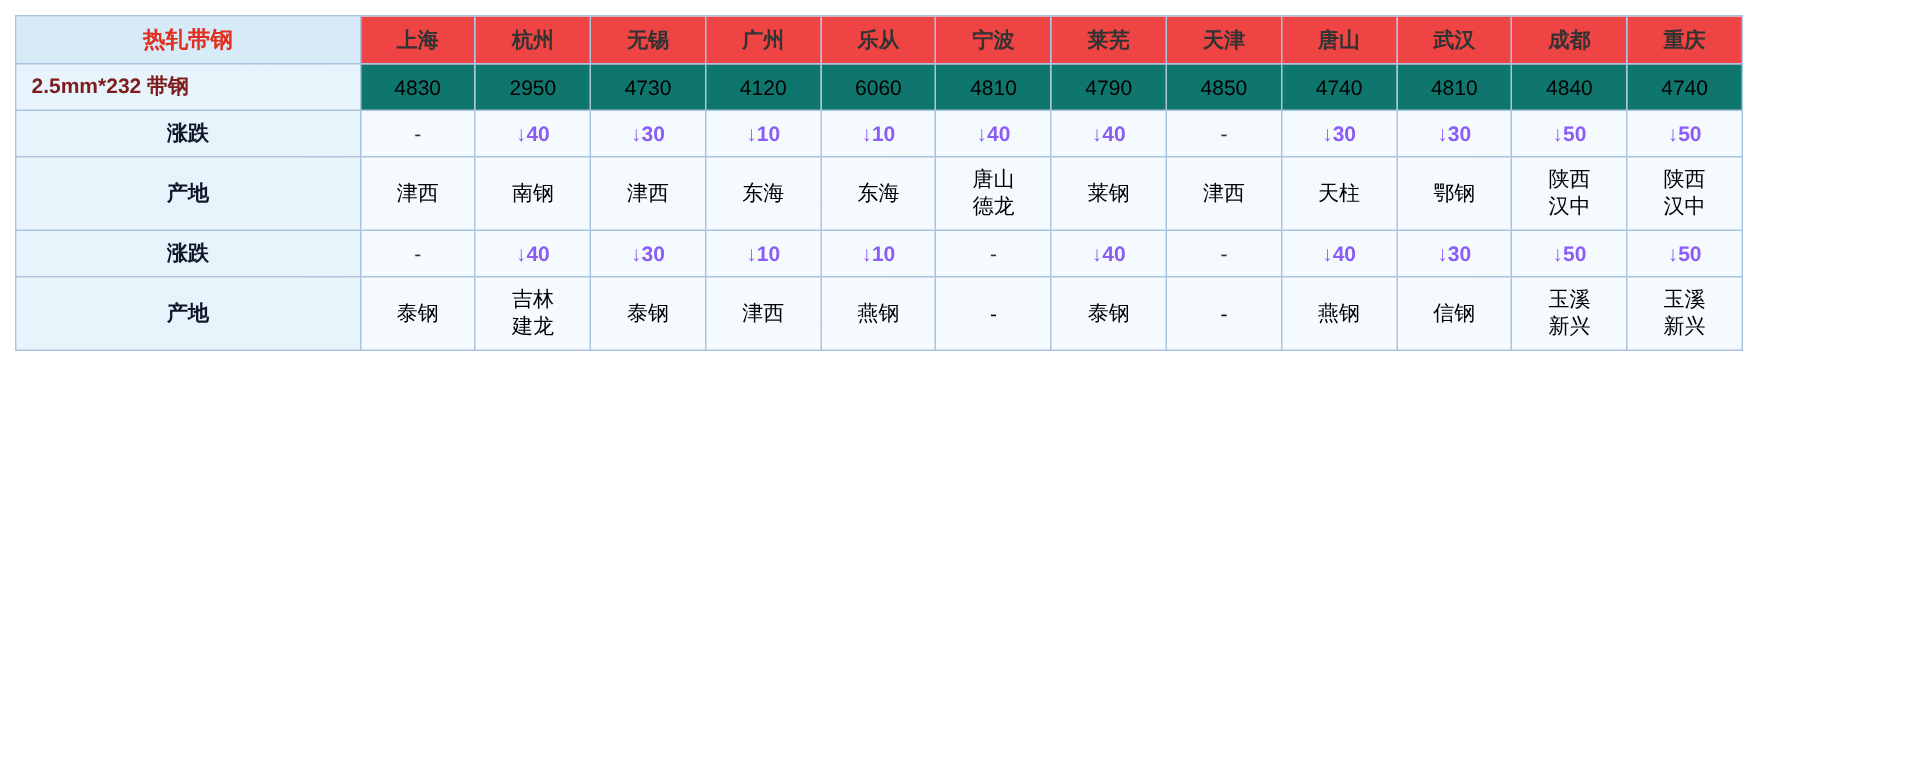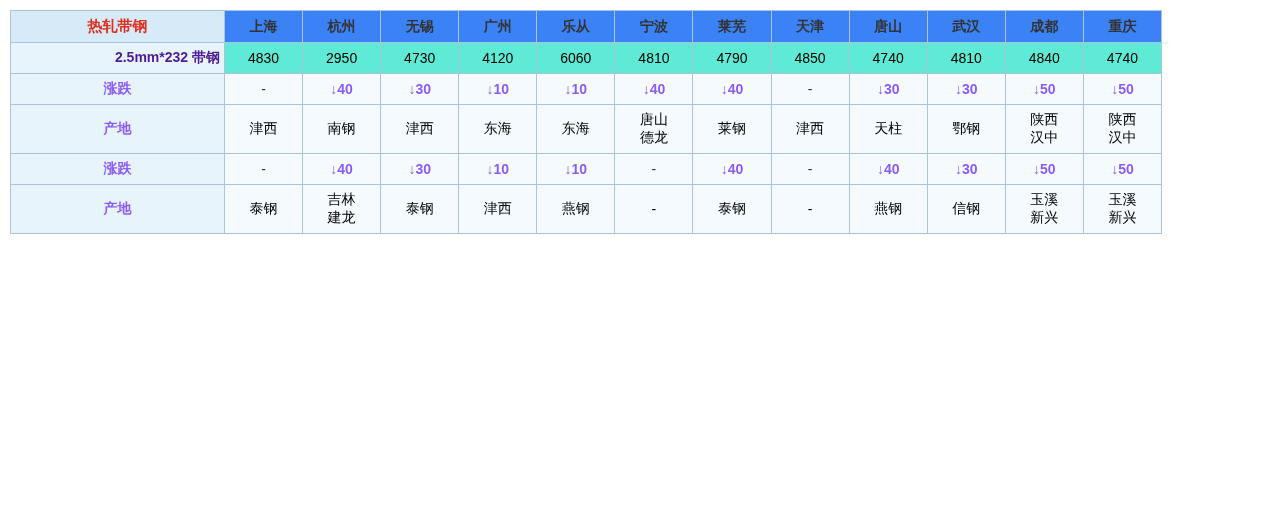--- a/index.html
+++ b/index.html
@@ -45,57 +45,57 @@
       z-index: 1;
       background: transparent;
     }
     th, td {
       border: 1px solid #aac4e0;
       text-align: center;
       padding: 6px 4px;
       vertical-align: middle;
     }
     thead th {
-      background-color: #3b82f6;
+      background-color: #ef4444;
       font-weight: bold;
       color: #333;
     }
     thead th.header-main {
       color: #e03020;
       font-weight: bold;
       font-size: 15px;
       background-color: #d6eaf8;
     }
     .row-label {
       background-color: #e8f4fc;
       font-weight: bold;
-      color: #8b5cf6;
+      color: #0f172a;
     }
     .row-price {
-      background-color: #5eead4;
+      background-color: #0f766e;
     }
     .row-change {
       background-color: #f5faff;
     }
     .row-origin {
       background-color: #f5faff;
     }
     .down {
       color: #8b5cf6;
       font-weight: bold;
     }
     .dash {
       color: #333;
     }
     .section-label {
       background-color: #e8f4fc;
       font-weight: bold;
-      color: #4c1d95;
-      text-align: right;
-      padding-left: 0;
+      color: #7f1d1d;
+      text-align: left;
+      padding-left: 10px;
     }
     .bold-label {
       font-weight: bold;
     }
   </style>
 </head>
 <body>
 
 <div class="table-wrapper">
 

